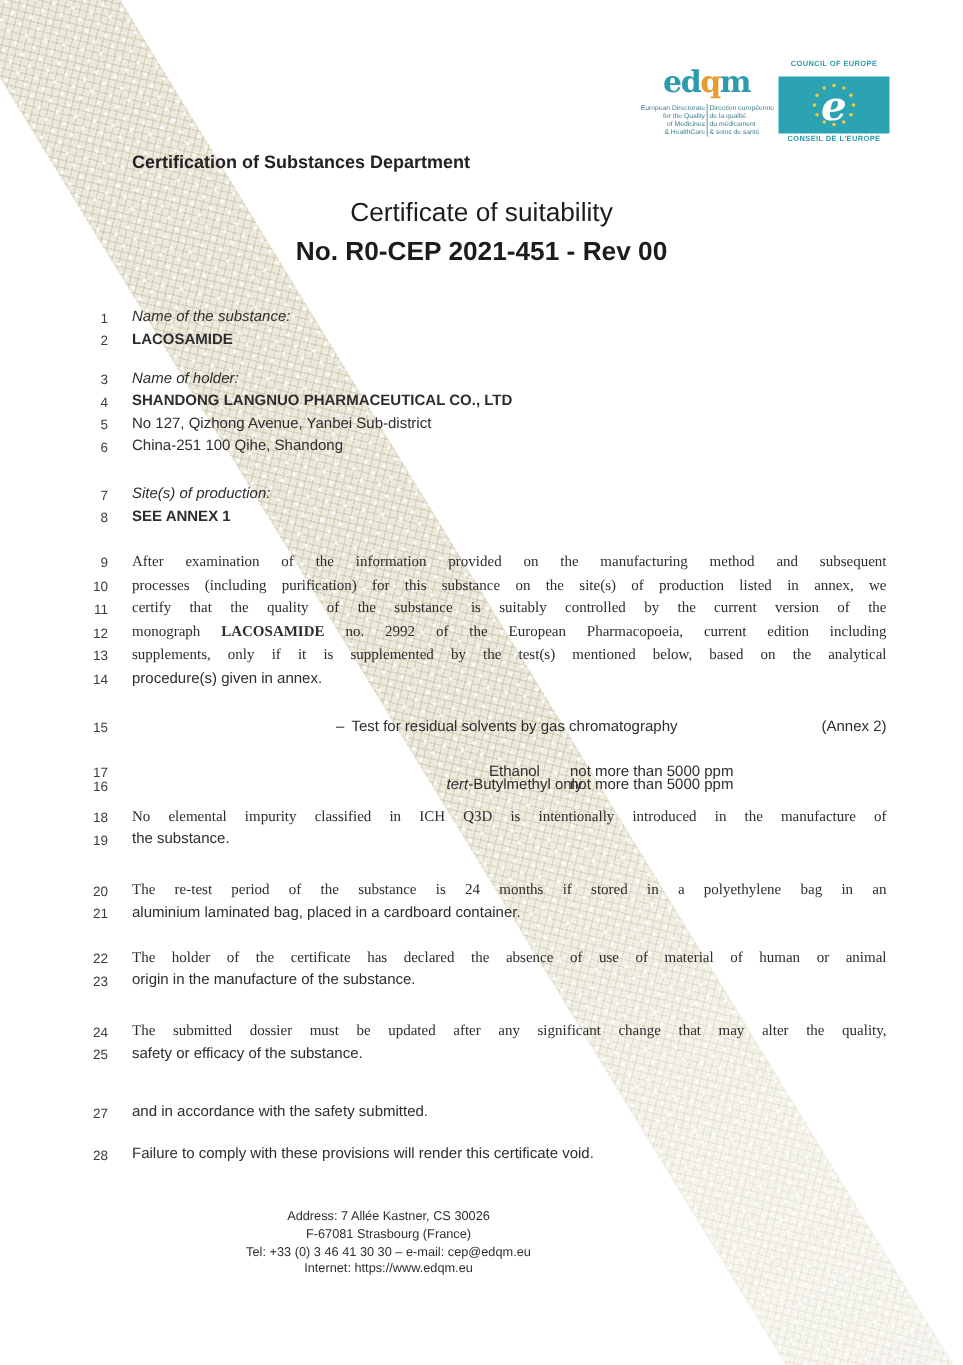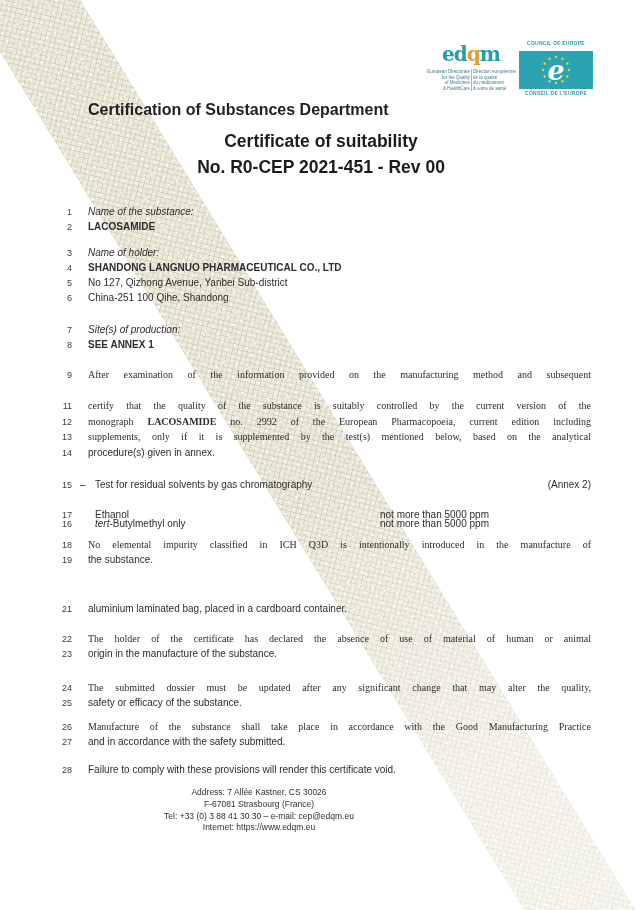--- a/index.html
+++ b/index.html
@@ -35,41 +35,41 @@
   .edqm-tags .l { text-align:right; }
   .edqm-tags .r { text-align:left; }
   .edqm-tags .d { background:#9ab7bd; }
   .coe { position:absolute; left:516px; top:40px; width:80px; text-align:center; }
   .coe-cap { height:10px; overflow:hidden; }
   .coe-cap > div { width:160px; transform:scale(.5); transform-origin:0 0;
                    font-size:10px; letter-spacing:.5px; color:#2b9aab; font-weight:bold; text-align:center; }
   .coe-box { width:74px; height:38px; margin:1px auto 1px auto; background:#2ba3b2; position:relative; }
 
   
-  .dept { position:absolute; left:88px; top:101px; font-size:16px; font-weight:bold; color:#222; }
+  .dept { position:absolute; left:88px; top:101px; font-size:12px; font-weight:bold; color:#222; }
   .title1 { position:absolute; left:0; top:131px; width:642px; text-align:center;
-            font-size:17.5px; font-weight:bold; color:#1c1c1c; }
+            font-size:17.5px; font-weight:normal; color:#1c1c1c; }
   .title2 { position:absolute; left:0; top:157px; width:642px; text-align:center;
             font-size:17.5px; font-weight:bold; color:#1c1c1c; }
 
   
   .row { position:absolute; left:46px; width:545px; display:flex; line-height:15.5px; font-size:10px; }
   .num { flex:none; width:26px; text-align:right; font-size:9px; color:#3c3c3c; padding-top:1px; }
   .txt { flex:none; margin-left:16px; width:503px; white-space:nowrap; }
   .txt.just { white-space:normal; text-align:justify; text-align-last:justify;font-family:Liberation Serif, serif; }
-  .txt.list { margin-left:8px; width:511px; white-space:nowrap; position:relative; }
+  .txt.list { margin-left:8px; width:511px; white-space:nowrap; position:relative;text-align:center; }
   .dash { display:inline-block; width:15px; }
   .annex { position:absolute; right:0; top:0; }
   .item { padding-left:15px; }
   .limit { position:absolute; left:300px; top:0; }
   .it { font-style:italic; }
   .b { font-weight:bold; }
 
   
-  .footer { position:absolute; left:0; top:787px; width:518px; text-align:center;
+  .footer { position:absolute; left:0; top:805px; width:518px; text-align:center;
             font-size:8.5px; line-height:11.8px; color:#2f2f2f; }
 </style>
 </head>
 <body>
 
 <div class="page">
   <div class="band"></div>
 
   <div class="content">
 
@@ -157,20 +157,24 @@
       </div>
     <div class="row" style="top:337px">
         <span class="num">8</span>
         <span class="txt b">SEE ANNEX 1</span>
       </div>
 
     <div class="row" style="top:367px">
         <span class="num">9</span>
         <span class="txt just">After examination of the information provided on the manufacturing method and subsequent</span>
       </div>
+    <div class="row" style="top:383px">
+        <span class="num">10</span>
+        <span class="txt just">processes (including purification) for this substance on the site(s) of production listed in annex, we</span>
+      </div>
     <div class="row" style="top:398px">
         <span class="num">11</span>
         <span class="txt just">certify that the quality of the substance is suitably controlled by the current version of the</span>
       </div>
     <div class="row" style="top:414px">
         <span class="num">12</span>
         <span class="txt just"><span>monograph </span><span class="b">LACOSAMIDE</span><span> no. 2992 of the European Pharmacopoeia, current edition including</span></span>
       </div>
     <div class="row" style="top:429px">
         <span class="num">13</span>
@@ -196,20 +200,24 @@
 
     <div class="row" style="top:537px">
         <span class="num">18</span>
         <span class="txt just">No elemental impurity classified in ICH Q3D is intentionally introduced in the manufacture of</span>
       </div>
     <div class="row" style="top:552px">
         <span class="num">19</span>
         <span class="txt">the substance.</span>
       </div>
 
+    <div class="row" style="top:586px">
+        <span class="num">20</span>
+        <span class="txt just">The re-test period of the substance is 24 months if stored in a polyethylene bag in an</span>
+      </div>
     <div class="row" style="top:601px">
         <span class="num">21</span>
         <span class="txt">aluminium laminated bag, placed in a cardboard container.</span>
       </div>
 
     <div class="row" style="top:631px">
         <span class="num">22</span>
         <span class="txt just">The holder of the certificate has declared the absence of use of material of human or animal</span>
       </div>
     <div class="row" style="top:646px">
@@ -219,34 +227,30 @@
 
     <div class="row" style="top:680px">
         <span class="num">24</span>
         <span class="txt just">The submitted dossier must be updated after any significant change that may alter the quality,</span>
       </div>
     <div class="row" style="top:695px">
         <span class="num">25</span>
         <span class="txt">safety or efficacy of the substance.</span>
       </div>
 
-    <div class="row" style="top:719px">
-        <span class="num">26</span>
-        <span class="txt just">Manufacture of the substance shall take place in accordance with the Good Manufacturing Practice</span>
-      </div>
     <div class="row" style="top:734px">
         <span class="num">27</span>
         <span class="txt">and in accordance with the safety submitted.</span>
       </div>
 
     <div class="row" style="top:762px">
         <span class="num">28</span>
         <span class="txt">Failure to comply with these provisions will render this certificate void.</span>
       </div>
 
     <div class="footer">
       <div>Address: 7 Allée Kastner, CS 30026</div>
       <div>F-67081 Strasbourg (France)</div>
-      <div>Tel: +33 (0) 3 88 41 30 30 – e-mail: cep@edqm.eu</div>
+      <div>Tel: +33 (0) 3 46 41 30 30 – e-mail: cep@edqm.eu</div>
       <div>Internet: https://www.edqm.eu</div>
     </div>
   </div>
 </div>
 
 </body></html>

